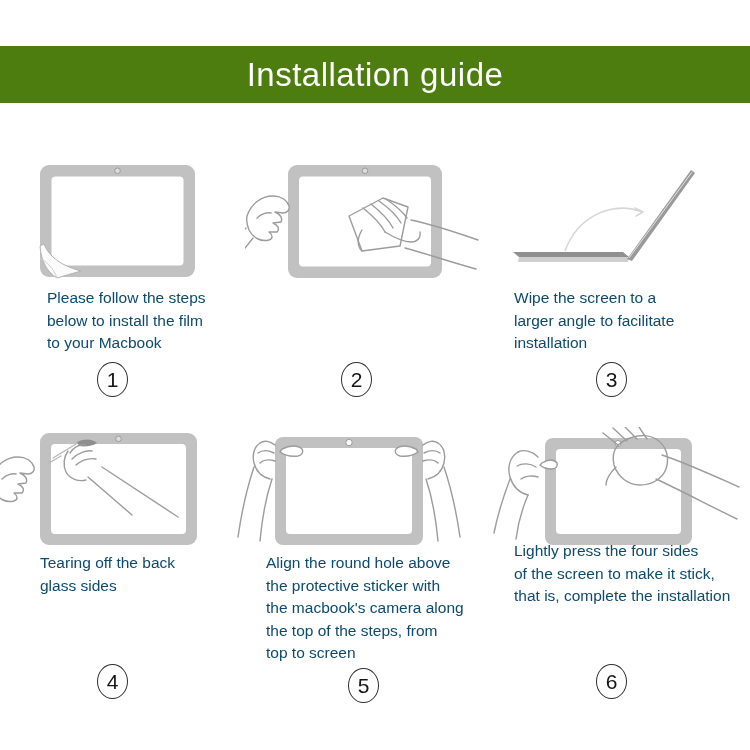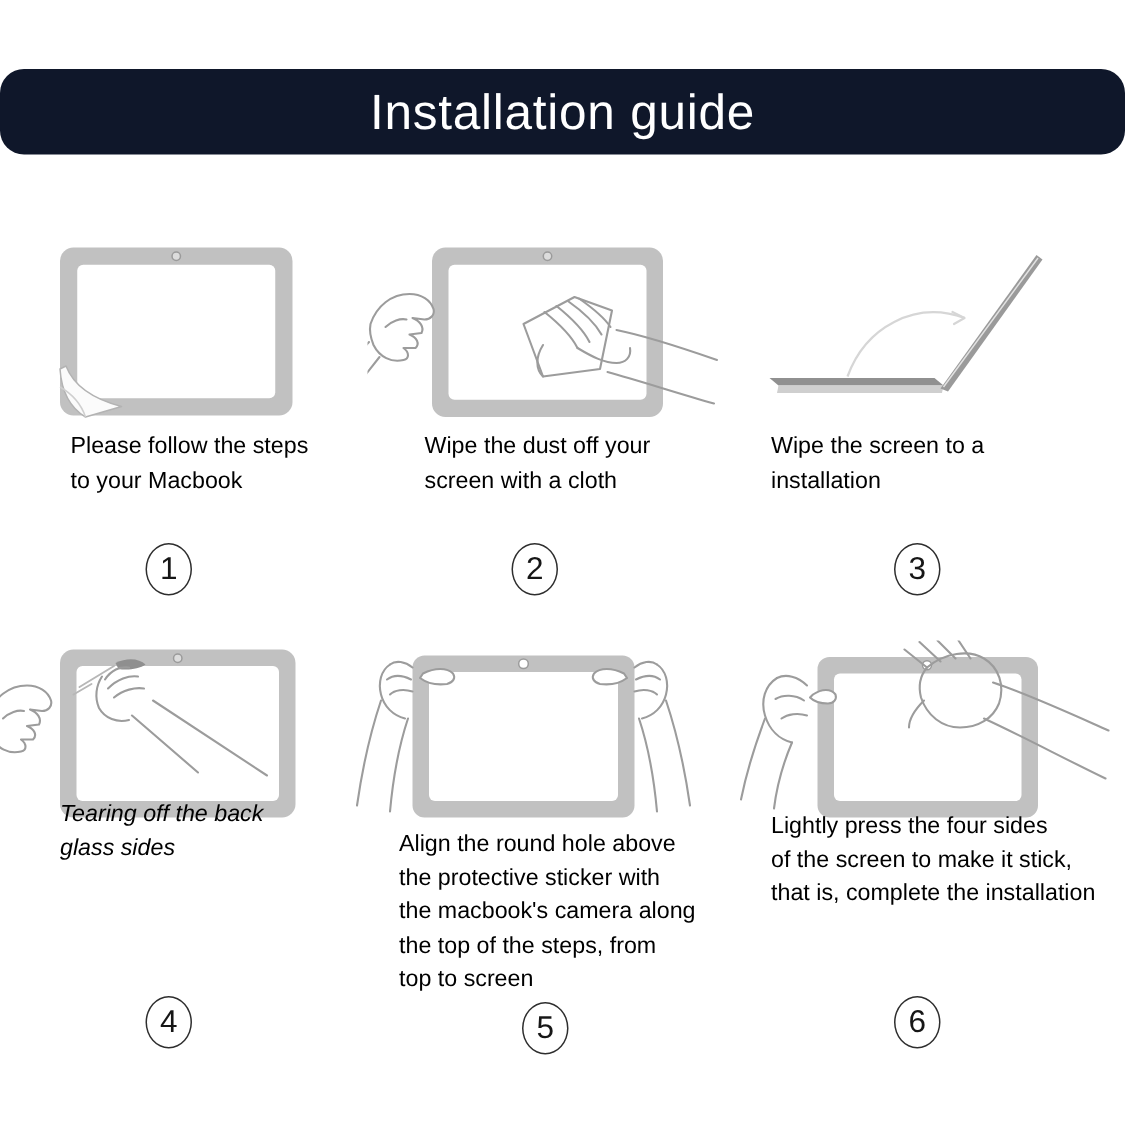--- a/index.html
+++ b/index.html
@@ -2,26 +2,26 @@
 <html><head>
 <meta charset="utf-8">
 <style>
   html,body { margin:0; padding:0; background:#ffffff; }
   .canvas {
     position:relative; width:750px; height:750px; background:#ffffff;
     overflow:hidden; font-family:"Liberation Sans", sans-serif;
   }
   .banner {
     position:absolute; left:0; top:46px; width:750px; height:57px;
-    background:#0f172a; display:flex; align-items:center; justify-content:center;border-radius:16px;
+    background:#4d7c0f; display:flex; align-items:center; justify-content:center;
   }
   .banner-title { color:#ffffff; font-size:33px; letter-spacing:0.5px; }
   .illus { position:absolute; }
   .step-text {
-    position:absolute; font-size:15.5px; line-height:22.5px; color:#000000;
+    position:absolute; font-size:15.5px; line-height:22.5px; color:#0c4a6e;
   }
   .num {
     position:absolute; width:29px; height:33px; border:1.6px solid #2e2e2e;
     border-radius:50%; display:flex; align-items:center; justify-content:center;
     font-size:21px; color:#161616; background:#ffffff;
   }
   .hand { stroke:#9c9c9c; fill:none; stroke-width:1.4; stroke-linecap:round; stroke-linejoin:round; }
   .handfill { stroke:#9c9c9c; fill:#ffffff; stroke-width:1.4; stroke-linecap:round; stroke-linejoin:round; }
 </style>
 </head>
@@ -153,36 +153,34 @@
       <path class="hand" d="M128 18 C140 8 156 6 166 12 C176 18 180 30 176 42 C172 52 162 58 150 58 C138 58 128 50 124 38 C122 30 123 24 128 18 Z"></path>
       <path class="hand" d="M128 18 L113 6 M137 14 L123 1 M147 12 L135 0 M157 12 L149 0"></path>
       <path class="hand" d="M126 40 C120 46 116 52 116 58"></path>
       <path class="hand" d="M172 28 C196 36 222 48 249 60"></path>
       <path class="hand" d="M166 52 C192 64 218 78 247 92"></path>
     </g>
   </svg>
 
   <div class="step-text" style="left:47px; top:287px;">
     <div>Please follow the steps</div>
+    <div>below to install the film</div>
     <div>to your Macbook</div>
-  </div>
-  <div class="step-text" style="left:283px; top:287px;">
-    <div>Wipe the dust off your</div>
-    <div>screen with a cloth</div>
   </div>
   <div class="step-text" style="left:514px; top:287px;">
     <div>Wipe the screen to a</div>
+    <div>larger angle to facilitate</div>
     <div>installation</div>
   </div>
 
   <div class="num" style="left:97px; top:362px;">1</div>
   <div class="num" style="left:341px; top:362px;">2</div>
   <div class="num" style="left:596px; top:362px;">3</div>
 
-  <div class="step-text" style="left:40px; top:532px;font-style:italic;">
+  <div class="step-text" style="left:40px; top:552px;">
     <div>Tearing off the back</div>
     <div>glass sides</div>
   </div>
   <div class="step-text" style="left:266px; top:552px;">
     <div>Align the round hole above</div>
     <div>the protective sticker with</div>
     <div>the macbook's camera along</div>
     <div>the top of the steps, from</div>
     <div>top to screen</div>
   </div>

